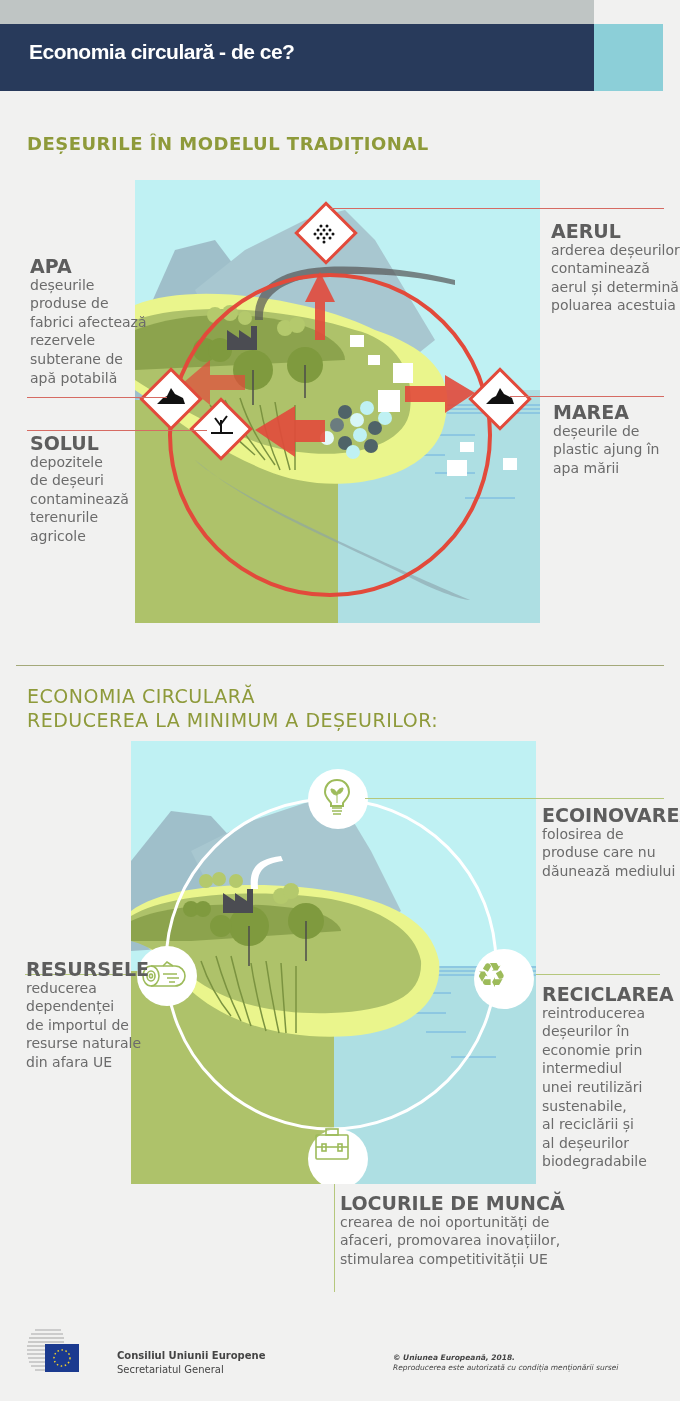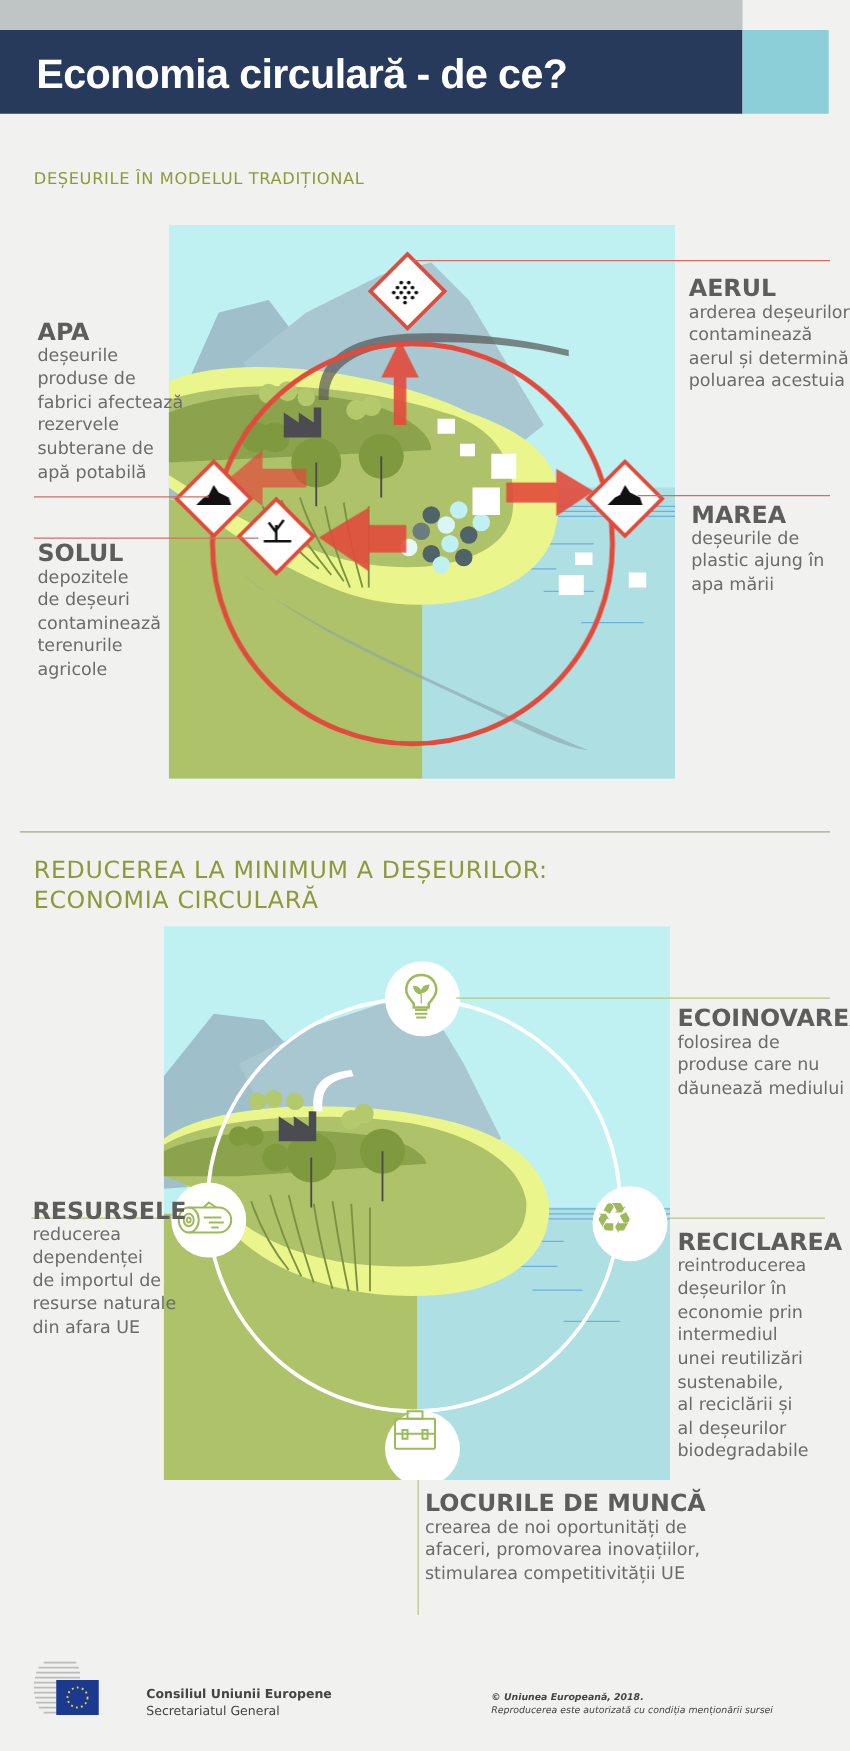--- a/index.html
+++ b/index.html
@@ -1,22 +1,22 @@
 <!DOCTYPE html>
 <html><head>
 <meta charset="utf-8">
 <style>
   html, body { margin:0; padding:0; }
   body { width:680px; height:1401px; background:#f1f1f0; position:relative; overflow:hidden; font-family:"Liberation Sans", "DejaVu Sans", sans-serif; }
   .topbar-grey { position:absolute; left:0; top:0; width:594px; height:24px; background:#bfc5c4; }
   .header { position:absolute; left:0; top:24px; width:594px; height:67px; background:#283a5b; }
   .header-accent { position:absolute; left:594px; top:24px; width:69px; height:67px; background:#8ccfd8; }
-  .header-title { position:absolute; left:29px; top:40px; color:#fff; font-weight:bold; font-size:33px; letter-spacing:-0.5px; font-family:"Liberation Sans", sans-serif; }
+  .header-title { position:absolute; left:29px; top:40px; color:#fff; font-weight:bold; font-size:21px; letter-spacing:-0.5px; font-family:"Liberation Sans", sans-serif; }
   .section-title { position:absolute; left:27px; color:#8e9a3a; font-size:19px; letter-spacing:0.5px; font-family:"DejaVu Sans", sans-serif; line-height:24px; }
-  .section1-title { top:132px; font-weight:normal; font-size:13px; }
+  .section1-title { top:132px; font-weight:bold; font-size:18px; }
   .section2-title { top:684px; font-size:19px; }
   .divider { position:absolute; left:16px; top:665px; width:648px; height:1px; background:#a4a97a; }
   .callout { position:absolute; color:#6b6b6b; font-size:14px; line-height:18.6px; font-family:"DejaVu Sans", sans-serif; }
   .callout .ct { font-weight:bold; color:#5d5d5d; font-size:19px; display:block; }
   .callout .cd { display:block; white-space:pre-line; }
   .hline { position:absolute; height:1px; }
   .vline { position:absolute; width:1px; }
   .diagram { position:absolute; }
   .footer-org { position:absolute; left:89px; top:1349px; font-size:10px; line-height:14px; color:#444; font-family:"DejaVu Sans", sans-serif;margin-left:28px; }
   .footer-org b { display:block; font-weight:bold; }
@@ -182,22 +182,22 @@
 <div class="callout" style="left:553px;top:403px;">
   <span class="ct">MAREA</span>
   <span class="cd">deșeurile de
 plastic ajung în
 apa mării</span>
 </div>
 
 <div class="divider"></div>
 
 <div class="section-title section2-title">
+  <div>ECONOMIA CIRCULARĂ</div>
   <div>REDUCEREA LA MINIMUM A DEȘEURILOR:</div>
-  <div>ECONOMIA CIRCULARĂ</div>
 </div>
 
 <svg class="diagram" style="left:131px;top:741px;" width="405" height="443" viewBox="0 0 405 443">
   <rect x="0" y="0" width="405" height="443" fill="#bff1f3"></rect>
   <rect x="0" y="230" width="203" height="213" fill="#aec26a"></rect>
   <rect x="203" y="225" width="202" height="218" fill="#aedfe3"></rect>
   <polygon points="0,120 40,70 80,75 140,140 150,200 0,210" fill="#9fbfca"></polygon>
   <polygon points="60,110 120,80 180,60 210,60 240,110 270,170 220,200 100,190" fill="#a8c7d0"></polygon>
   <g stroke="#6cb0e0" stroke-width="1">
     <line x1="270" y1="226" x2="405" y2="226"></line>

